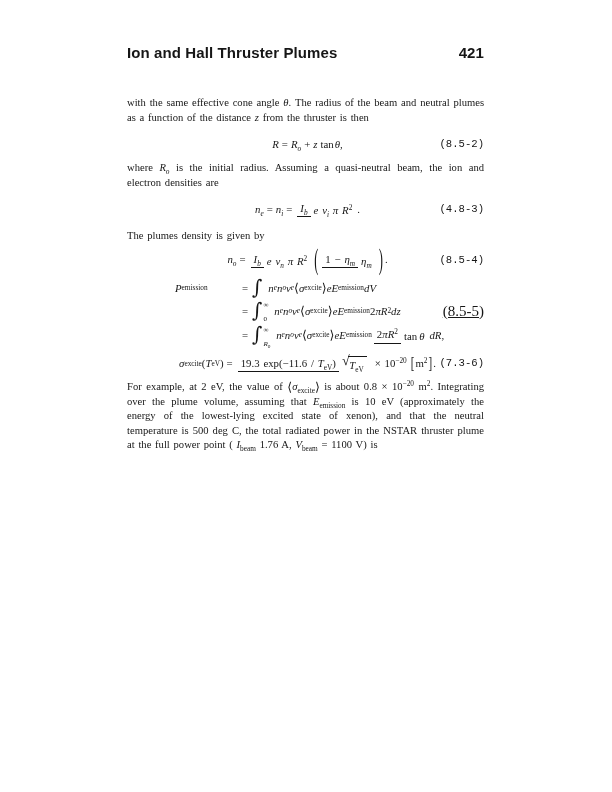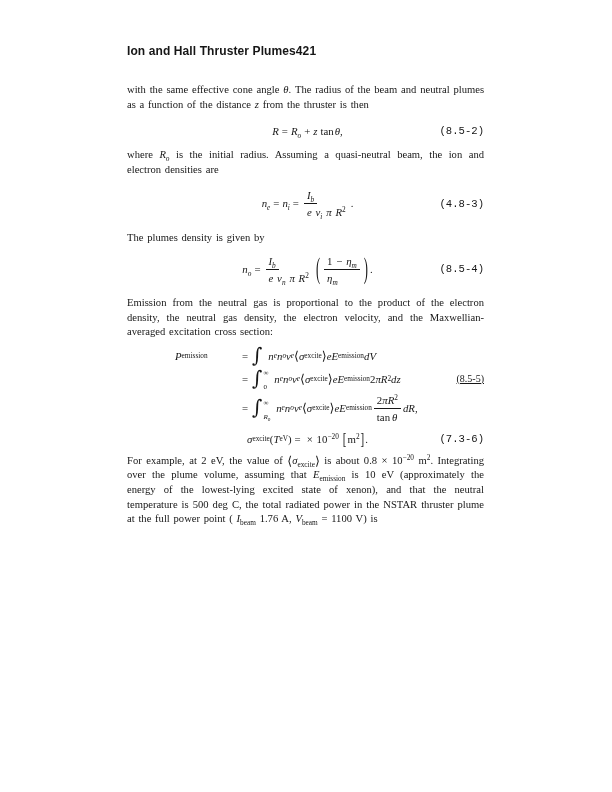--- a/index.html
+++ b/index.html
@@ -1,51 +1,51 @@
 <!DOCTYPE html>
 <html><head>
 <meta charset="utf-8">
 <style>
   html,body{margin:0;padding:0;background:#ffffff;}
   .page{position:relative;width:612px;height:792px;background:#ffffff;color:#161616;overflow:hidden;}
   .inner{position:absolute;left:127px;top:44px;width:357px;}
-  .running-head{display:flex;justify-content:flex-start;align-items:baseline;
-    font-family:"Liberation Sans",sans-serif;font-weight:bold;font-size:12px;letter-spacing:.1px;}
-  .bodytext{margin-top:25px;font-family:"Liberation Serif",serif;font-size:10.6px;line-height:14.6px;
+  .running-head{display:flex;justify-content:space-between;align-items:baseline;
+    font-family:"Liberation Sans",sans-serif;font-weight:bold;font-size:15px;letter-spacing:.1px;}
+  .bodytext{margin-top:35px;font-family:"Liberation Serif",serif;font-size:10.6px;line-height:14.6px;
     text-align:justify;word-spacing:1.1px;}
   p.para{margin:0;}
   i{font-style:italic;}
   sub{font-size:7.3px;line-height:0;vertical-align:-2.5px;}
   sup{font-size:7.3px;line-height:0;vertical-align:4.2px;}
   .ang{font-family:"DejaVu Serif","DejaVu Sans",serif;font-size:12.5px;vertical-align:-1px;}
   
   .eq{position:relative;display:flex;align-items:center;font-size:10.8px;line-height:1.2;}
   .eqbody{flex:1;display:flex;justify-content:center;align-items:center;white-space:nowrap;transform:translateX(25px);}
   .eqlabel{width:46px;text-align:right;font-size:10.6px;font-family:Liberation Mono, monospace;}
   .op{margin:0 3px;}
   .fn{margin-left:3px;margin-right:1px;}
-  .frac{display:inline-flex;flex-direction:column;align-items:flex-start;vertical-align:middle;margin:0 2px;line-height:1.3;}
+  .frac{display:inline-flex;flex-direction:row;align-items:flex-end;vertical-align:middle;margin:0 2px;line-height:1.3;}
   .frac .num{display:block;border-bottom:1px solid #161616;padding:0 3px 1px;text-align:center;white-space:nowrap;}
   .frac .den{display:block;padding:1px 3px 0;text-align:center;white-space:nowrap;}
   .intg{display:inline-flex;align-items:center;margin:0 2px 0 1px;}
   .int{font-size:20px;line-height:.9;font-family:"DejaVu Serif",serif;transform:translateY(-1px);}
   .lims{display:inline-flex;flex-direction:column;justify-content:space-between;height:21px;
     font-size:7px;line-height:1;margin-left:1px;transform:translateY(2px);}
   .lims .tiny-sub{font-size:5.2px;vertical-align:-1.5px;}
   .bigp{display:inline-block;transform:scaleY(2.3);font-size:12.5px;line-height:1;vertical-align:middle;margin:0 2px;}
   .bigb{display:inline-block;transform:scaleY(1.6);font-size:11px;line-height:1;vertical-align:middle;margin:0 1px;}
   .sqrtv{display:inline-flex;align-items:flex-start;}
   .radsign{font-size:14px;line-height:1;transform:translateY(-2px);}
   .radbody{border-top:1px solid #161616;padding:1px 3px 0 1px;margin-left:-1.5px;white-space:nowrap;}
   
   .eq855{margin:7px 0 7px 48px;font-size:10.8px;}
   .erow{display:flex;align-items:center;margin:3.5px 0;white-space:nowrap;}
   .erow .lhs{width:64px;display:inline-flex;align-items:center;}
   .erow .rhs{display:inline-flex;align-items:center;}
-  .erow .elabel{margin-left:auto;font-size:10px;text-decoration:underline;}
+  .erow .elabel{margin-left:auto;font-size:15px;text-decoration:underline;}
   
   .m-eq852{margin:13px 0 10px;}
   .m-eq853{margin:11px 0 12px;}
   .m-eq854{margin:8px 0 11px;}
   .m-eq856{margin:9px 0 8px;}
   .mt-p2{margin-top:0;}
   .mt-p4{margin-top:0;}
   .mt-p5{margin-top:6px;}
   .mt-p6{margin-top:8px;}
   .gap{display:inline-block;width:2px;}
@@ -110,21 +110,20 @@
             <span class="frac">
               <span class="num"><span>1 − </span><i>η</i><sub><i>m</i></sub></span>
               <span class="den"><i>η</i><sub><i>m</i></sub></span>
             </span>
             <span class="bigp">)</span>
             <span>.</span>
           </div>
         <div class="eqlabel">(8.5-4)</div>
       </div>
 
-      <p class="para mt-p4"><span>Emission from the neutral gas is proportional to the product of the electron density, the neutral gas density, the electron velocity, and the Maxwellian-averaged excitation cross section:</span></p>
 
       <div class="eq855">
         <div class="erow">
           <span class="lhs">
               <i>P</i>
               <sub>emission</sub>
             </span>
           <span class="rhs"><span class="op">=</span><span class="intg">
                 <span class="int">∫</span>
               </span>&nbsp;<i>n</i><sub><i>e</i></sub> <i>n</i><sub><i>o</i></sub> <i>v</i><sub><i>e</i></sub> <span class="ang">⟨</span><i>σ</i><sub>excite</sub><span class="ang">⟩</span><i>e</i> <i>E</i><sub>emission</sub> <i>dV</i></span>
@@ -158,20 +157,27 @@
 
       <div class="eq m-eq856">
         <div class="eqbody">
             <i>σ</i>
             <sub>excite</sub>
             <span>(</span>
             <i>T</i>
             <sub>eV</sub>
             <span>)</span>
             <span class="op">=</span>
+            <span class="frac">
+              <span class="num"><span>19.3 exp</span><span>(</span><span>−11.6 / </span><i>T</i><sub>eV</sub><span>)</span></span>
+              <span class="den"><span class="sqrtv">
+                  <span class="radsign">√</span>
+                  <span class="radbody"><i>T</i><sub>eV</sub></span>
+                </span></span>
+            </span>
             <span class="op"><span>× 10</span><sup>−20</sup></span>
             <span class="bigb">[</span>
             <span><span>m</span><sup>2</sup></span>
             <span class="bigb">]</span>
             <span>.</span>
           </div>
         <div class="eqlabel">(7.3-6)</div>
       </div>
 
       <p class="para mt-p6"><span>For example, at 2 eV, the value of </span><span class="ang">⟨</span><i>σ</i><sub>excite</sub><span class="ang">⟩</span><span> is about 0.8 × 10</span><sup>−20</sup><span> m</span><sup>2</sup><span>. Integrating over the plume volume, assuming that </span><i>E</i><sub>emission</sub><span> is 10 eV (approximately the energy of the lowest-lying excited state of xenon), and that the neutral temperature is 500 deg C, the total radiated power in the NSTAR thruster plume at the full power point ( </span><i>I</i><sub>beam</sub><span> 1.76 A, </span><i>V</i><sub>beam</sub><span> = 1100 V) is</span></p>

